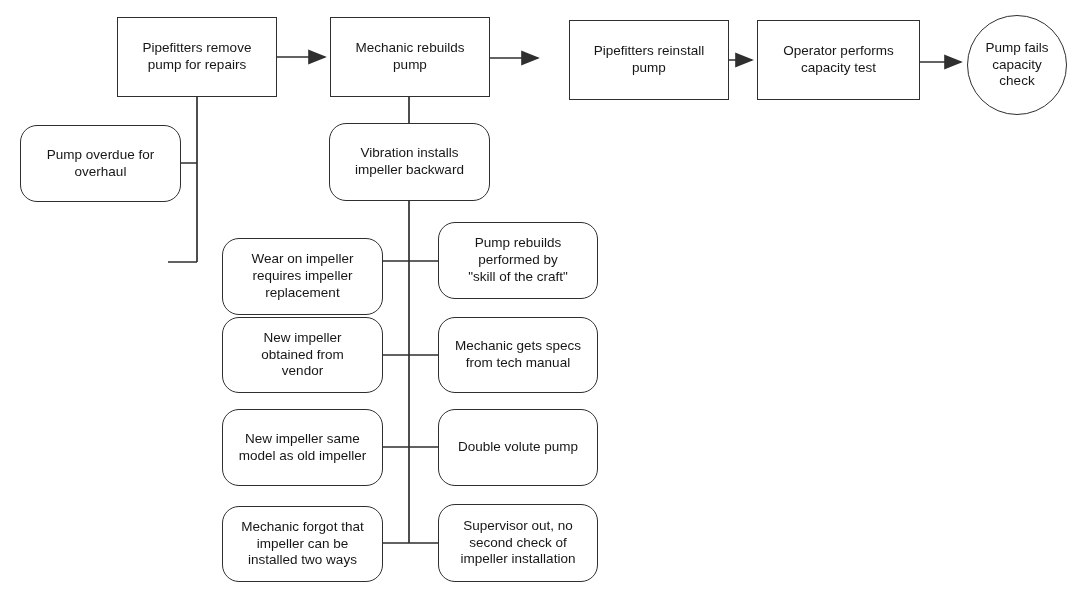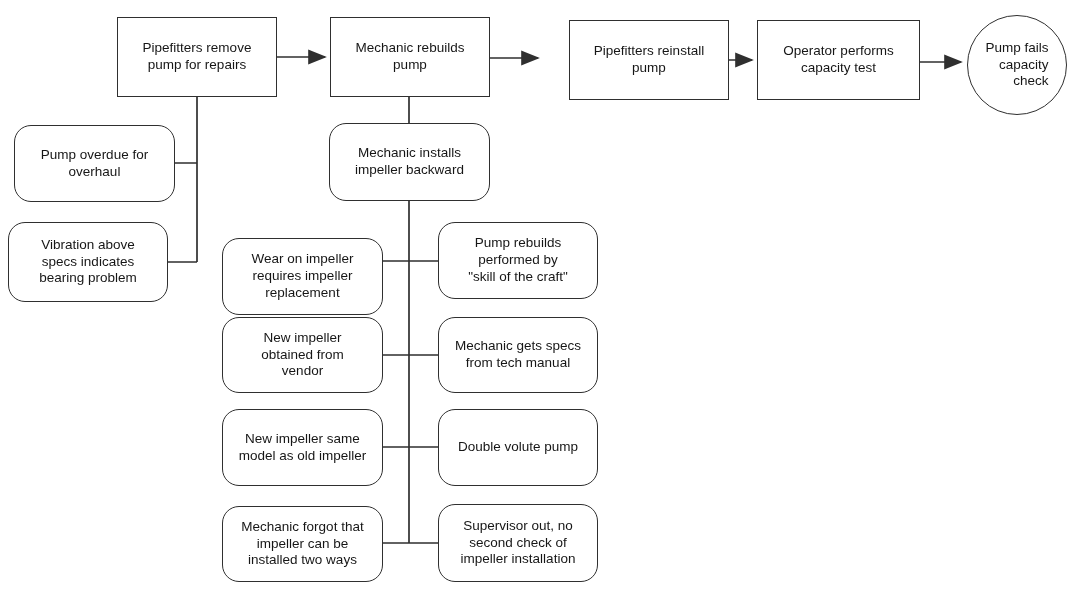--- a/index.html
+++ b/index.html
@@ -26,21 +26,21 @@
     text-align:center;
     background:var(--background);
     border:1.7px solid var(--line);
     color:var(--text);
     font-size:13.5px;line-height:1.24;
     padding:4px 8px;
     white-space:pre-line;
   }
   .rect{border-radius:0;}
   .round{border-radius:17px;}
-  .circle{border-radius:50%;padding:4px 6px;text-align:right;}
+  .circle{border-radius:50%;padding:4px 6px;}
 </style>
 </head>
 <body>
 
 <div class="stage">
 
   <svg class="wires" width="1071" height="590" viewBox="0 0 1071 590" aria-hidden="true">
     <defs>
       <marker id="arrow" viewBox="0 0 10 8" refX="9" refY="4" markerWidth="11" markerHeight="9" orient="auto">
         <path d="M0,0 L10,4 L0,8 Z"></path>
@@ -75,32 +75,27 @@
   <div class="node rect" style="left:757px;top:20px;width:163px;height:80px">
     <span>Operator performs
 capacity test</span>
   </div>
   <div class="node circle" style="left:967px;top:15px;width:100px;height:100px">
     <span>Pump fails
 capacity
 check</span>
   </div>
 
-  <div class="node round" style="left:14px;top:125px;width:161px;height:77px">
+  <div class="node round" style="left:20px;top:125px;width:161px;height:77px">
     <span>Pump overdue for
 overhaul</span>
   </div>
-  <div class="node round" style="left:8px;top:222px;width:160px;height:80px">
-    <span>Vibration above
-specs indicates
-bearing problem</span>
-  </div>
 
   <div class="node round" style="left:329px;top:123px;width:161px;height:78px">
-    <span>Mechanic installs
+    <span>Vibration installs
 impeller backward</span>
   </div>
 
   <div class="node round" style="left:222px;top:238px;width:161px;height:77px">
     <span>Wear on impeller
 requires impeller
 replacement</span>
   </div>
   <div class="node round" style="left:222px;top:409px;width:161px;height:77px">
     <span>New impeller same

